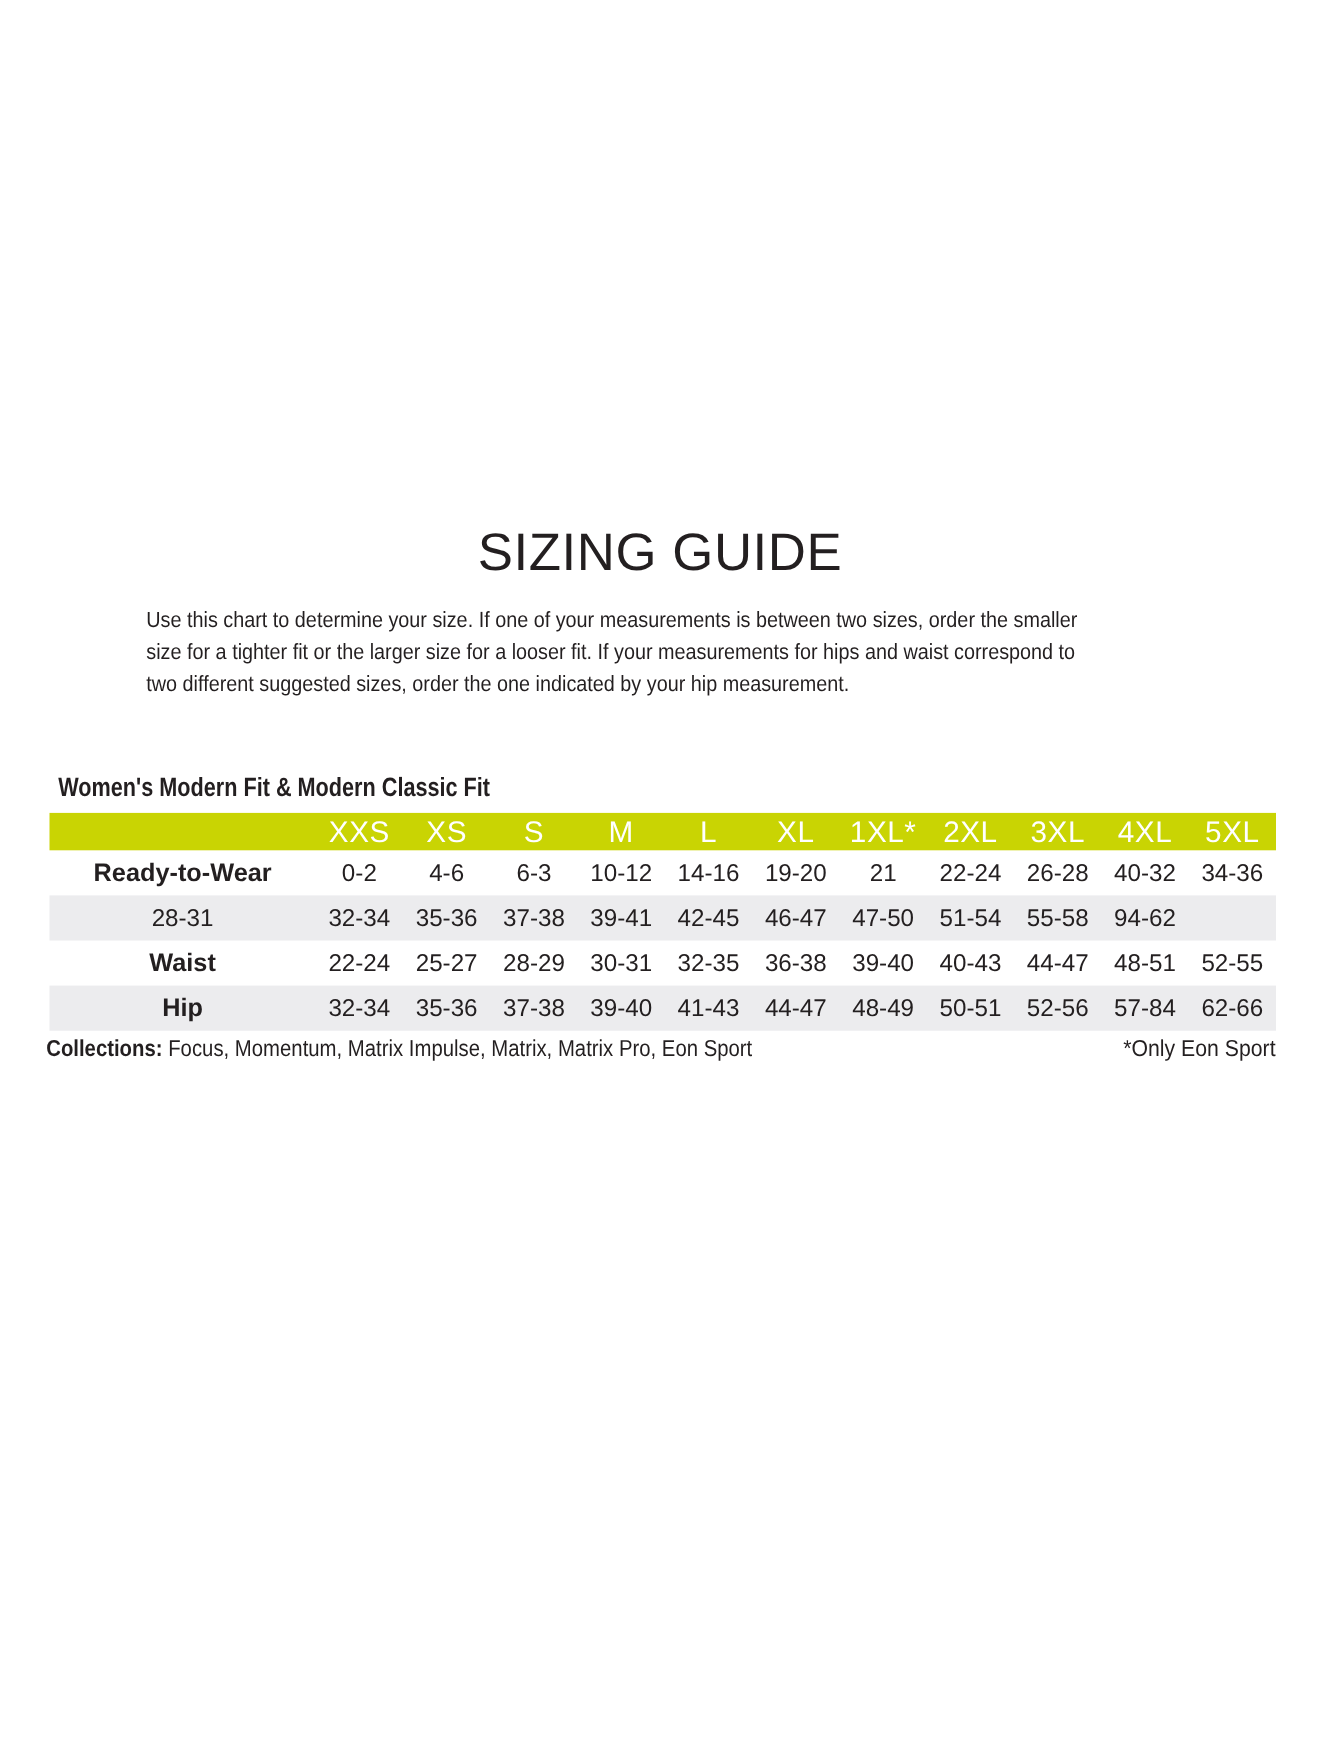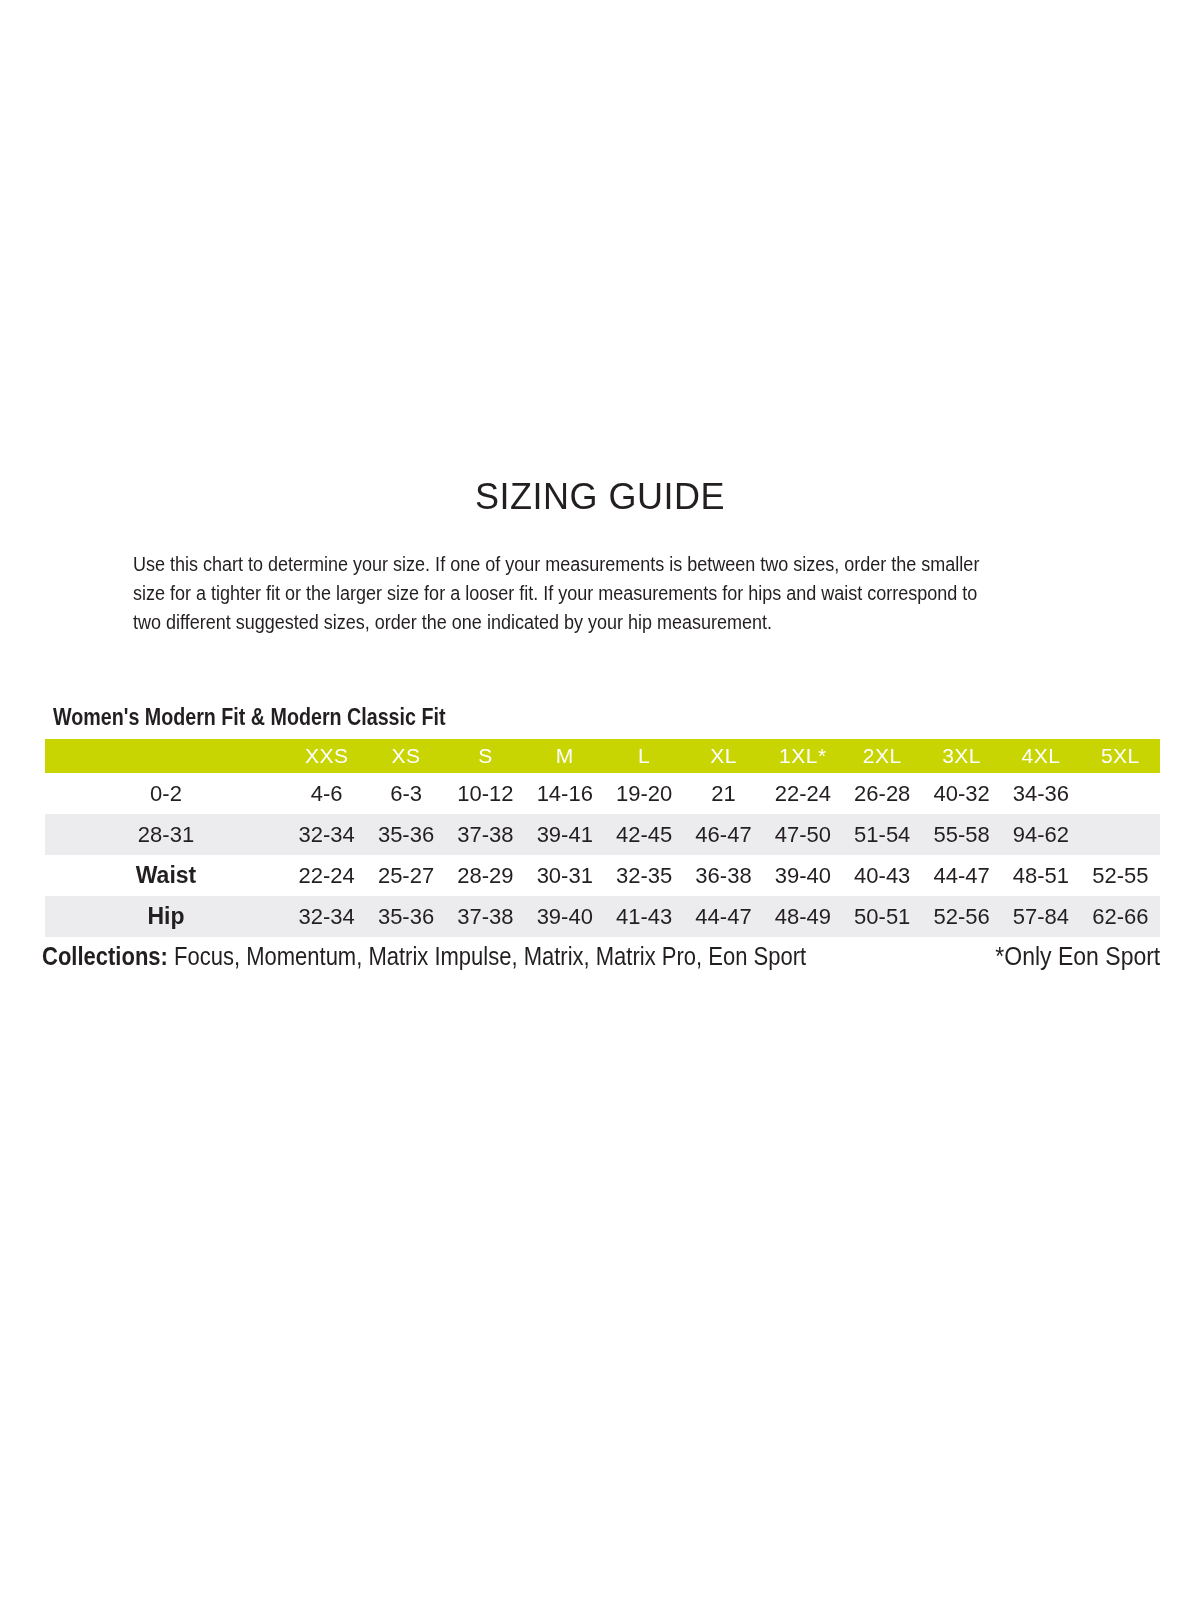--- a/index.html
+++ b/index.html
@@ -17,21 +17,21 @@
     color: var(--body-text);
     position: relative;
     overflow: hidden;
   }
   .page { position: absolute; inset: 0; background: var(--page-bg); }
 
   .title {
     position: absolute;
     top: 479px; left: 0; width: 1200px;
     text-align: center;
-    font-size: 36px;
+    font-size: 48px;
     font-weight: 400;
     line-height: 1;
     letter-spacing: 0.5px;
     white-space: nowrap;
   }
 
   .intro {
     position: absolute;
     top: 550px; left: 133px;
     transform: scaleX(0.9);
@@ -66,37 +66,37 @@
   .data-row { height: 41px; background: transparent; }
   .data-row.stripe { background: var(--stripe-bg); }
   .cell {
     display: flex;
     align-items: center;
     justify-content: center;
     overflow: hidden;
   }
   .head-cell {
     color: var(--header-text);
-    font-size: 21px;
+    font-size: 27px;
     font-weight: 400;
     letter-spacing: 0.5px;
   }
   .label-cell {
     font-weight: 700;
     font-size: 23px;
   }
   .value-cell { font-size: 22px; }
 
   .collections {
     position: absolute;
     top: 942px; left: 42px; right: 40px;
     display: flex;
     justify-content: space-between;
     align-items: baseline;
-    font-size: 25px;
+    font-size: 21px;
   }
   .collections-left {
     white-space: nowrap;
     transform: scaleX(0.88);
     transform-origin: 0 50%;
   }
   .collections-left .bold { font-weight: 700; }
   .footnote {
     white-space: nowrap;
     transform: scaleX(0.92);
@@ -128,20 +128,21 @@
         <div class="cell head-cell">L</div>
         <div class="cell head-cell">XL</div>
         <div class="cell head-cell">1XL*</div>
         <div class="cell head-cell">2XL</div>
         <div class="cell head-cell">3XL</div>
         <div class="cell head-cell">4XL</div>
         <div class="cell head-cell">5XL</div>
       </div>
     <div id="chart-body">
         <div class="t-row data-row">
+          <div class="cell label-cell">Ready-to-Wear</div>
           <div class="cell value-cell">0-2</div>
           <div class="cell value-cell">4-6</div>
           <div class="cell value-cell">6-3</div>
           <div class="cell value-cell">10-12</div>
           <div class="cell value-cell">14-16</div>
           <div class="cell value-cell">19-20</div>
           <div class="cell value-cell">21</div>
           <div class="cell value-cell">22-24</div>
           <div class="cell value-cell">26-28</div>
           <div class="cell value-cell">40-32</div>

